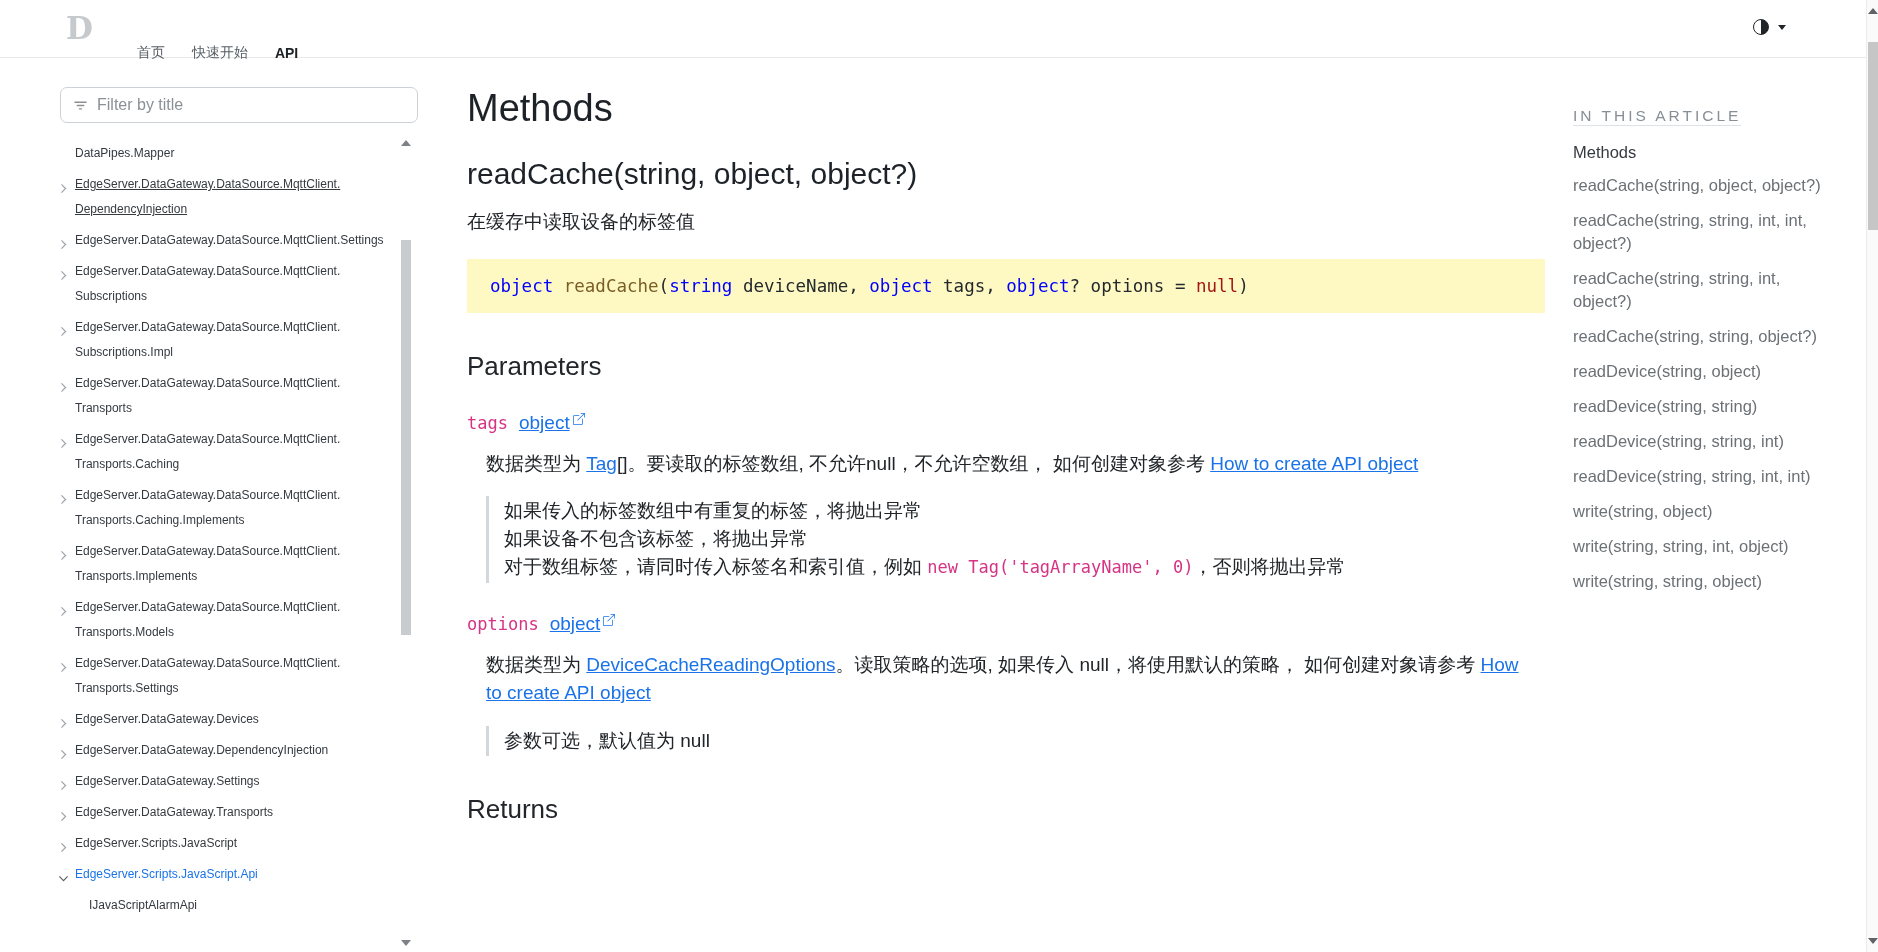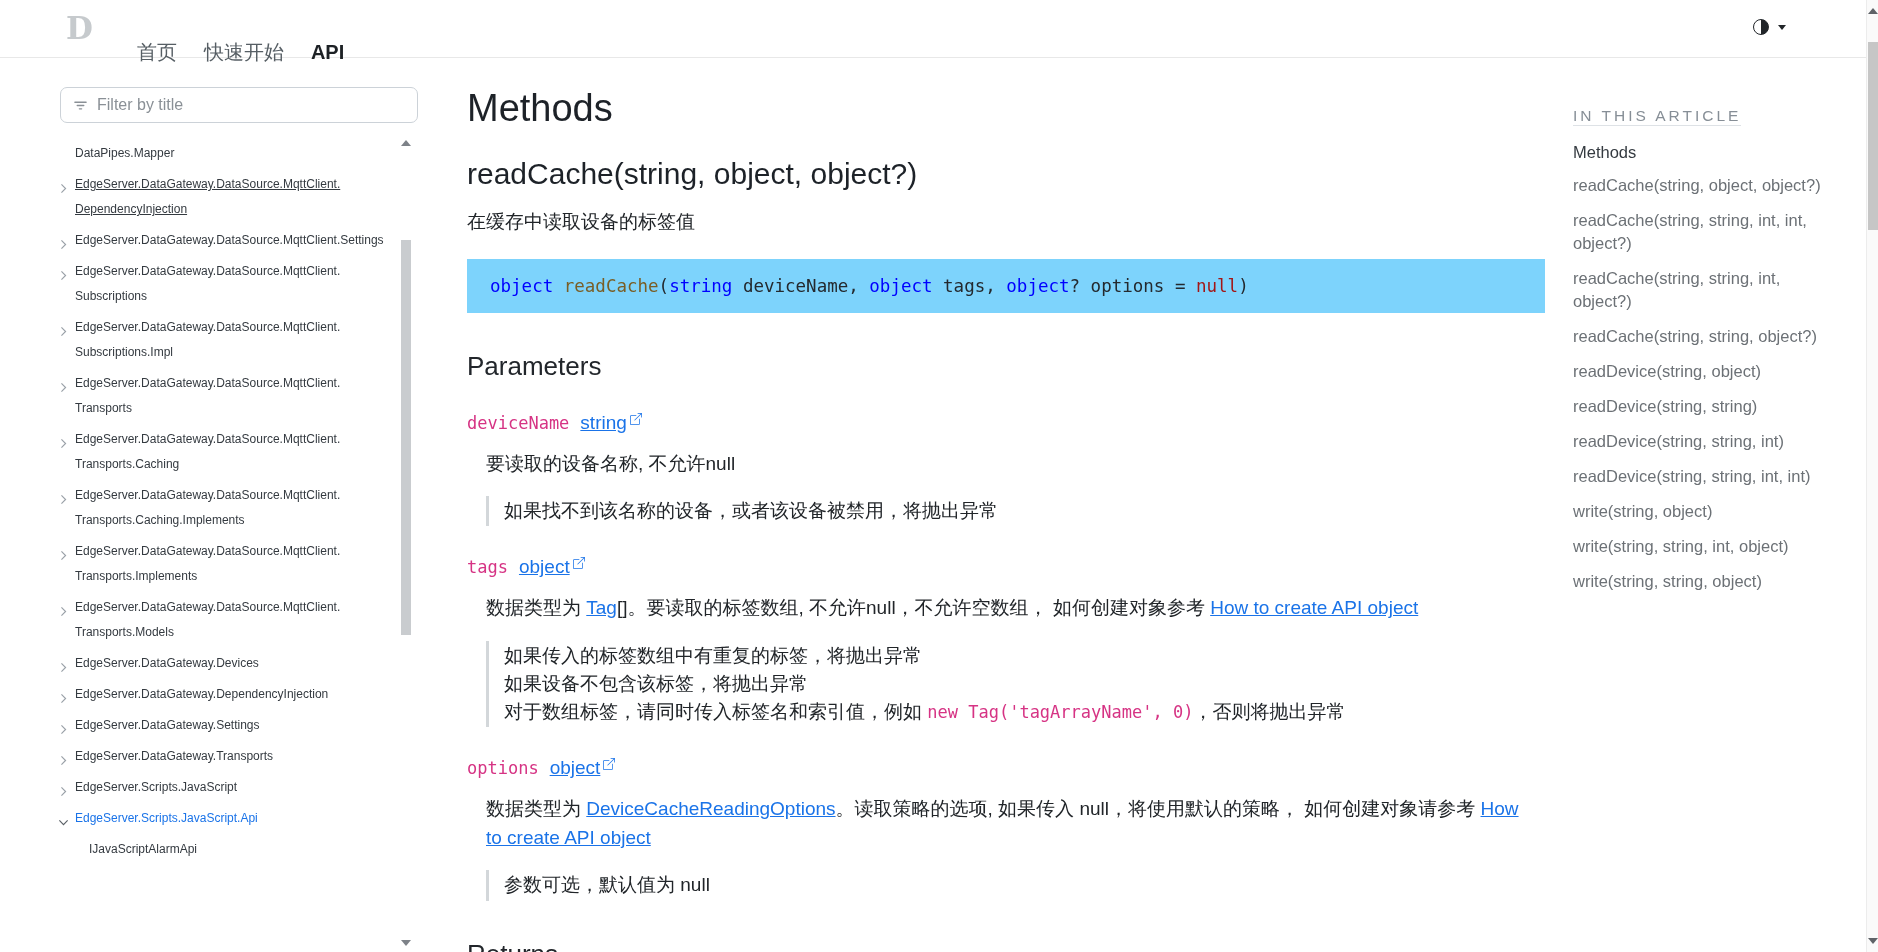--- a/index.html
+++ b/index.html
@@ -5,21 +5,21 @@
   * { box-sizing: border-box; margin: 0; padding: 0; }
   html,body { width:1878px; height:952px; overflow:hidden; background:#fff;
     font-family:"Liberation Sans","DejaVu Sans",sans-serif; color:#212529; }
 
   
   .navbar { height:58px; display:flex; align-items:center; padding-left:66px;
     border-bottom:1px solid #e8e8e8; background:#fff; position:relative; }
   .logo { font-family:"DejaVu Serif",serif; font-size:31px; font-weight:700;
     color:#c6cacd; margin-right:44px; line-height:1; }
   .nav-links { display:flex; align-items:center; gap:27px; }
-  .nav-link { font-size:20px; color:#565e64; text-decoration:none; cursor:pointer;margin-top:48px; }
+  .nav-link { font-size:14px; color:#565e64; text-decoration:none; cursor:pointer;margin-top:48px; }
   .nav-link.active { color:#1d2125; font-weight:700; }
   .theme-toggle { position:absolute; right:92px; top:19px; display:flex;
     align-items:center; gap:9px; cursor:pointer; }
   .theme-circle { width:16px; height:16px; border:1.6px solid #212529; border-radius:50%;
     background:linear-gradient(90deg,#ffffff 50%,#212529 50%); }
   .theme-caret { width:0; height:0; border-left:4.5px solid transparent;
     border-right:4.5px solid transparent; border-top:5px solid #212529; }
 
   
   .page { display:flex; height:894px; }
@@ -48,21 +48,21 @@
     background:#c9cccf; }
   .sb-arrow-down { position:absolute; left:1px; bottom:6px; width:0; height:0;
     border-left:5px solid transparent; border-right:5px solid transparent;
     border-top:6px solid #7d8288; }
 
   
   .content { flex:1; padding:27px 26px 0 49px; }
   h1.page-title { font-size:38px; font-weight:400; color:#1d2228; line-height:1.25; }
   h2.method-title { font-size:30px; font-weight:400; color:#1d2228; margin-top:24px; }
   .summary { font-size:19px; margin-top:18px; }
-  pre.signature { margin-top:24px; background:#7dd3fc; padding:15px 23px;
+  pre.signature { margin-top:24px; background:#fef9c3; padding:15px 23px;
     font-family:"DejaVu Sans Mono","Liberation Mono",monospace; font-size:17.5px;
     line-height:24px; white-space:pre; }
   .tok-kw { color:#0000ff; } .tok-fn { color:#795e26; }
   .tok-lit { color:#a31515; } .tok-pl { color:#24292e; }
   h3.sect { font-size:26px; font-weight:400; color:#22262b; margin-top:38px; }
   .param { margin-top:30px; }
   .param-dt { display:flex; align-items:baseline; gap:11px; }
   .param-name { font-family:"DejaVu Sans Mono","Liberation Mono",monospace;
     font-size:17px; color:#d63384; }
   a.doc-link, a.type-link { color:#1a73e8; text-decoration:underline; cursor:pointer; }
@@ -145,20 +145,23 @@
               <path d="M5 2l6 6-6 6" fill="none" stroke="#9aa1a8" stroke-width="1.7"></path>
             </svg></span><span class="lbl">EdgeServer.​DataGateway.​DataSource.​MqttClient.​Transports.​Caching.​Implements</span></div>
         <div class="tree-item"><span class="chev"><svg width="11" height="11" viewBox="0 0 16 16">
               <path d="M5 2l6 6-6 6" fill="none" stroke="#9aa1a8" stroke-width="1.7"></path>
             </svg></span><span class="lbl">EdgeServer.​DataGateway.​DataSource.​MqttClient.​Transports.​Implements</span></div>
         <div class="tree-item"><span class="chev"><svg width="11" height="11" viewBox="0 0 16 16">
               <path d="M5 2l6 6-6 6" fill="none" stroke="#9aa1a8" stroke-width="1.7"></path>
             </svg></span><span class="lbl">EdgeServer.​DataGateway.​DataSource.​MqttClient.​Transports.​Models</span></div>
         <div class="tree-item"><span class="chev"><svg width="11" height="11" viewBox="0 0 16 16">
               <path d="M5 2l6 6-6 6" fill="none" stroke="#9aa1a8" stroke-width="1.7"></path>
+            </svg></span><span class="lbl">EdgeServer.​DataGateway.​DataSource.​MqttClient.​Transports.​Settings</span></div>
+        <div class="tree-item"><span class="chev"><svg width="11" height="11" viewBox="0 0 16 16">
+              <path d="M5 2l6 6-6 6" fill="none" stroke="#9aa1a8" stroke-width="1.7"></path>
             </svg></span><span class="lbl">EdgeServer.​DataGateway.​Devices</span></div>
         <div class="tree-item"><span class="chev"><svg width="11" height="11" viewBox="0 0 16 16">
               <path d="M5 2l6 6-6 6" fill="none" stroke="#9aa1a8" stroke-width="1.7"></path>
             </svg></span><span class="lbl">EdgeServer.​DataGateway.​DependencyInjection</span></div>
         <div class="tree-item"><span class="chev"><svg width="11" height="11" viewBox="0 0 16 16">
               <path d="M5 2l6 6-6 6" fill="none" stroke="#9aa1a8" stroke-width="1.7"></path>
             </svg></span><span class="lbl">EdgeServer.​DataGateway.​Settings</span></div>
         <div class="tree-item"><span class="chev"><svg width="11" height="11" viewBox="0 0 16 16">
               <path d="M5 2l6 6-6 6" fill="none" stroke="#9aa1a8" stroke-width="1.7"></path>
             </svg></span><span class="lbl">EdgeServer.​DataGateway.​Transports</span></div>
@@ -178,33 +181,20 @@
   </aside>
 
   <main class="content">
     <h1 class="page-title">Methods</h1>
     <h2 class="method-title">readCache(string, object, object?)</h2>
     <p class="summary">在缓存中读取设备的标签值</p>
     <pre class="signature"><code id="signature"><span class="tok-kw">object</span><span class="tok-pl"> </span><span class="tok-fn">readCache</span><span class="tok-pl">(</span><span class="tok-kw">string</span><span class="tok-pl"> deviceName, </span><span class="tok-kw">object</span><span class="tok-pl"> tags, </span><span class="tok-kw">object</span><span class="tok-pl">? options = </span><span class="tok-lit">null</span><span class="tok-pl">)</span></code></pre>
 
     <h3 class="sect">Parameters</h3>
     <div id="params">
-        <div class="param">
-          <div class="param-dt">
-            <code class="param-name">deviceName</code>
-            <a class="type-link">string<svg class="ext-ico" viewBox="0 0 16 16">
-                <path d="M8.6 3.5a.5.5 0 0 0-.5-.5H1.5A1.5 1.5 0 0 0 0 4.5v10A1.5 1.5 0 0 0 1.5 16h10a1.5 1.5 0 0 0 1.5-1.5V7.9a.5.5 0 0 0-1 0v6.6a.5.5 0 0 1-.5.5h-10a.5.5 0 0 1-.5-.5v-10a.5.5 0 0 1 .5-.5h6.6a.5.5 0 0 0 .5-.5z"></path>
-                <path d="M16 .5a.5.5 0 0 0-.5-.5h-5a.5.5 0 0 0 0 1h3.8L6.1 9.1a.5.5 0 1 0 .7.7L15 1.7V5.5a.5.5 0 0 0 1 0v-5z"></path>
-              </svg></a>
-          </div>
-          <div class="pdesc">要读取的设备名称, 不允许null</div>
-          <blockquote class="note">
-            <div class="note-line">如果找不到该名称的设备，或者该设备被禁用，将抛出异常</div>
-          </blockquote>
-        </div>
         <div class="param">
           <div class="param-dt">
             <code class="param-name">tags</code>
             <a class="type-link">object<svg class="ext-ico" viewBox="0 0 16 16">
                 <path d="M8.6 3.5a.5.5 0 0 0-.5-.5H1.5A1.5 1.5 0 0 0 0 4.5v10A1.5 1.5 0 0 0 1.5 16h10a1.5 1.5 0 0 0 1.5-1.5V7.9a.5.5 0 0 0-1 0v6.6a.5.5 0 0 1-.5.5h-10a.5.5 0 0 1-.5-.5v-10a.5.5 0 0 1 .5-.5h6.6a.5.5 0 0 0 .5-.5z"></path>
                 <path d="M16 .5a.5.5 0 0 0-.5-.5h-5a.5.5 0 0 0 0 1h3.8L6.1 9.1a.5.5 0 1 0 .7.7L15 1.7V5.5a.5.5 0 0 0 1 0v-5z"></path>
               </svg></a>
           </div>
           <div class="pdesc">数据类型为 <a class="doc-link">Tag</a>[]。要读取的标签数组, 不允许null，不允许空数组， 如何创建对象参考 <a class="doc-link">How to create API object</a></div>
           <blockquote class="note">

